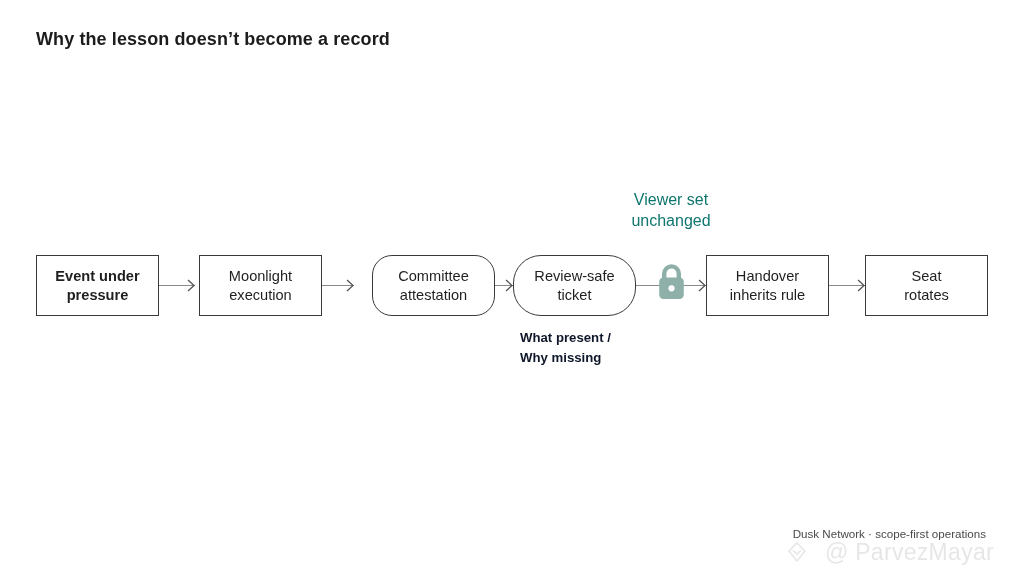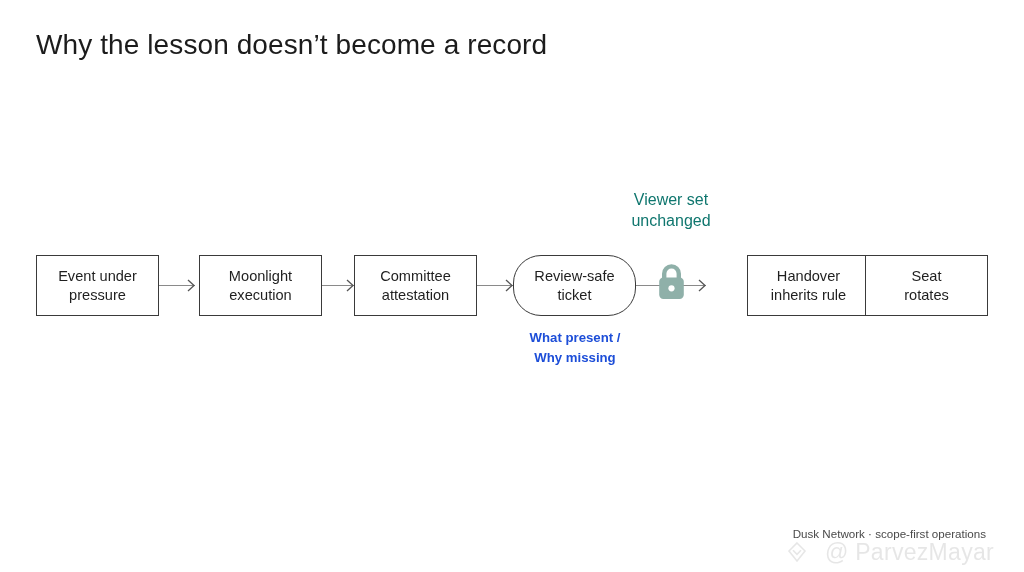--- a/index.html
+++ b/index.html
@@ -21,22 +21,22 @@
     position: absolute;
     inset: 0;
     background: #ffffff;
   }
 
   
   .title {
     position: absolute;
     left: 36px;
     top: 29px;
-    font-size: 28px;
-    font-weight: 400;
+    font-size: 18px;
+    font-weight: 700;
     letter-spacing: 0.1px;
     color: #1c1c1c;
     white-space: nowrap;
   }
 
   
   .flow {
     position: absolute;
     left: 36px;
     top: 255px;
@@ -101,28 +101,27 @@
     top: 189px;
     width: 150px;
     text-align: center;
     font-size: 16px;
     line-height: 21px;
     color: #0f766e;
     white-space: pre-line;
   }
   .anno-bottom {
     position: absolute;
-    left: 500px;
+    left: 520px;
     top: 328px;
     width: 150px;
-    text-align: center;
     font-size: 13.2px;
     font-weight: 700;
     line-height: 20px;
-    color: #1d4ed8;
+    color: #0f172a;
     white-space: pre-line;
   }
 
   
   .footer {
     position: absolute;
     right: 38px;
     bottom: 32px;
     font-size: 11.6px;
     color: #4a4a4a;
@@ -184,37 +183,37 @@
       <svg width="8" height="13" viewBox="0 0 8 13">
           <path d="M1 1 L7 6.5 L1 12" fill="none" stroke="#555" stroke-width="1.3"></path>
         </svg>
     </div>
     <div class="chev" style="left:821px;">
       <svg width="8" height="13" viewBox="0 0 8 13">
           <path d="M1 1 L7 6.5 L1 12" fill="none" stroke="#555" stroke-width="1.3"></path>
         </svg>
     </div>
 
-    <div class="node" style="left:0px;">
+    <div class="node" style="left:0px;font-weight:bold;">
       <span class="node-label">Event under
 pressure</span>
     </div>
     <div class="node" style="left:163px;">
       <span class="node-label">Moonlight
 execution</span>
     </div>
-    <div class="node" style="left:318px;">
+    <div class="node" style="left:336px;border-radius:20px;">
       <span class="node-label">Committee
 attestation</span>
     </div>
     <div class="node" style="left:477px;border-radius:28px;">
       <span class="node-label">Review-safe
 ticket</span>
     </div>
-    <div class="node" style="left:670px;margin-left:41px;">
+    <div class="node" style="left:670px;">
       <span class="node-label">Handover
 inherits rule</span>
     </div>
     <div class="node" style="left:829px;text-align:center;">
       <span class="node-label">Seat
 rotates</span>
     </div>
   </div>
 
   <div class="lock">

